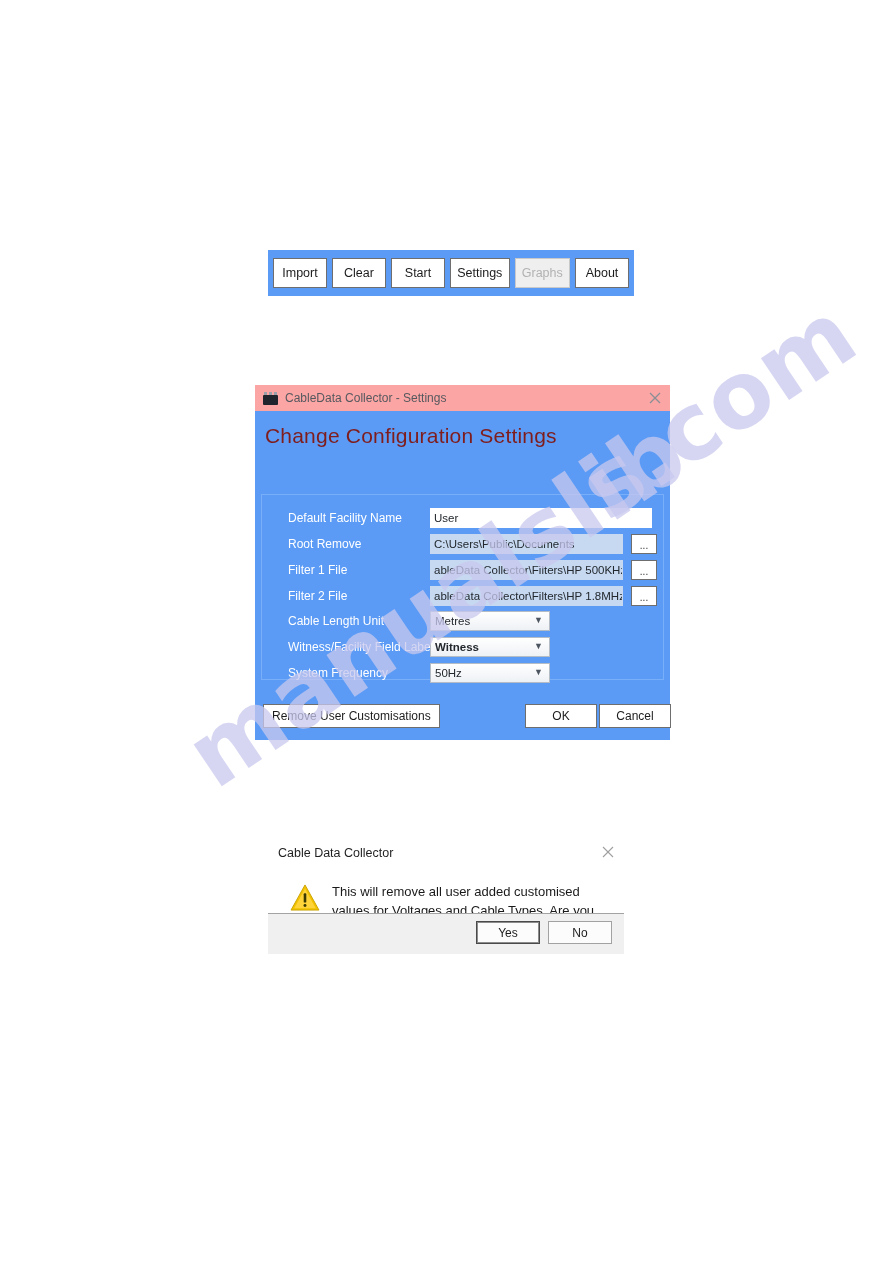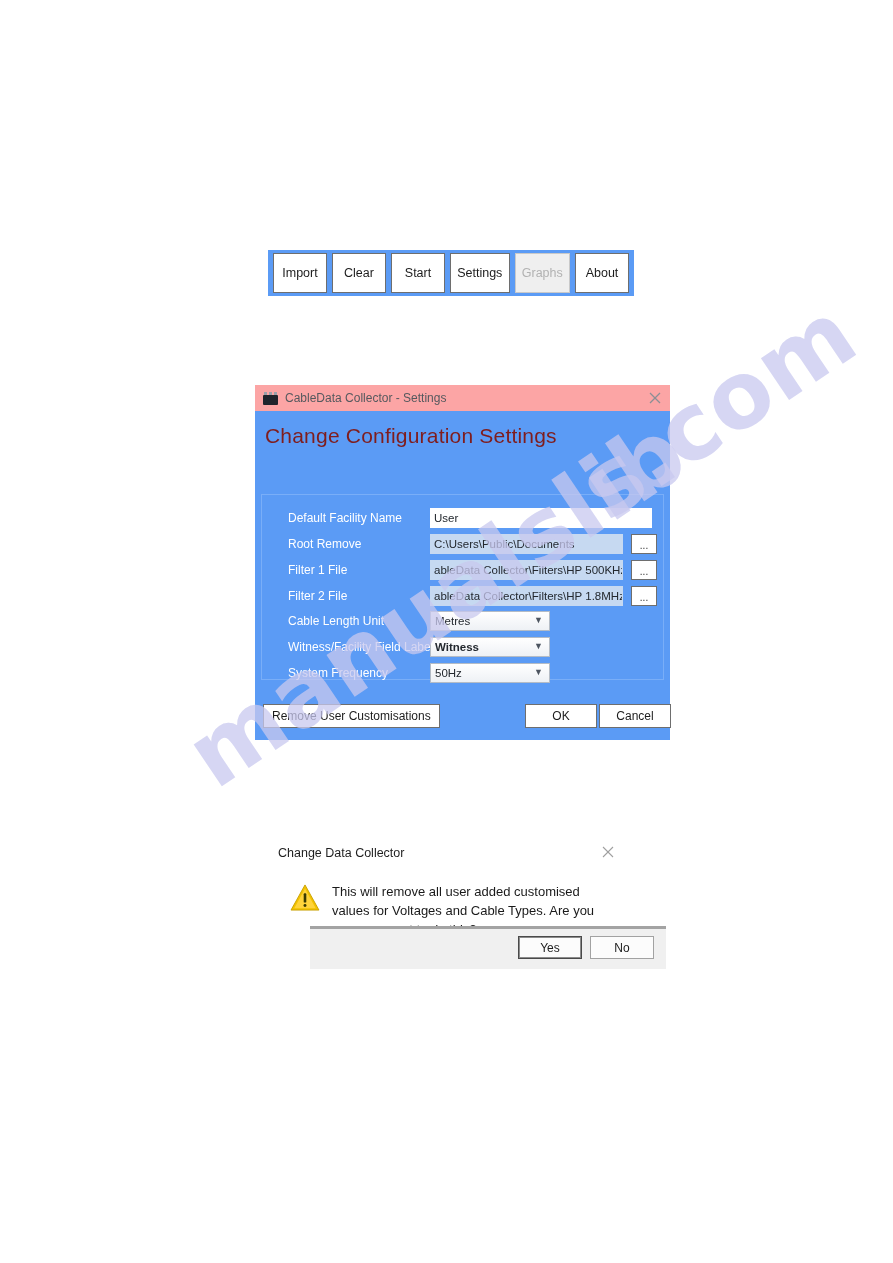--- a/index.html
+++ b/index.html
@@ -56,21 +56,21 @@
     width: 366px;
     height: 46px;
     background: #5b9bf5;
     box-sizing: border-box;
     display: flex;
     align-items: center;
     padding-left: 5px;
     z-index: 10;
   }
   .tb-btn {
-    height: 40px;
+    height: 30px;
     min-width: 54px;
     margin-right: 5px;
     background: #ffffff;
     border: 1px solid #6e6e6e;
     box-sizing: border-box;
     font-family: "Liberation Sans", sans-serif;
     font-size: 12.5px;
     color: #1c1c1c;
     display: flex;
     align-items: center;
@@ -381,26 +381,25 @@
   #msg-text {
     font-size: 13px;
     font-family: "Liberation Sans", sans-serif;
     color: #1a1a1a;
     line-height: 1.45;
     padding-top: 1px;
   }
   #msg-footer {
     position: absolute;
     left: 0;
-    bottom: 1px;
+    bottom: 16px;
     width: 100%;
     height: 40px;
     background: #f0f0f0;
-    border-top: 3px solid #a3a3a3;
-    margin-left: 42px;
+    border-top: 1px solid #a3a3a3;
   }
   .mb-btn {
     position: absolute;
     top: 7px;
     width: 64px;
     height: 23px;
     background: #fcfcfc;
     border: 1px solid #a2a2a2;
     box-sizing: border-box;
     font-size: 12px;
@@ -499,21 +498,21 @@
       <div id="remove-btn">Remove User Customisations</div>
       <div id="ok-btn">OK</div>
       <div id="cancel-btn">Cancel</div>
     </div>
   </div>
 </div>
 
 <div id="msgbox">
 
   <div id="msg-titlebar">
-    <div id="msg-title-text">Change Data Collector</div>
+    <div id="msg-title-text">Cable Data Collector</div>
     <div id="msg-close">
       <svg width="16" height="16" viewBox="0 0 16 16">
         <line x1="3" y1="3" x2="13" y2="13" stroke="currentColor" stroke-width="1.1"></line>
         <line x1="13" y1="3" x2="3" y2="13" stroke="currentColor" stroke-width="1.1"></line>
       </svg>
     </div>
   </div>
 
   <div id="msg-content">
     <svg id="warn-icon" viewBox="0 0 32 29">

